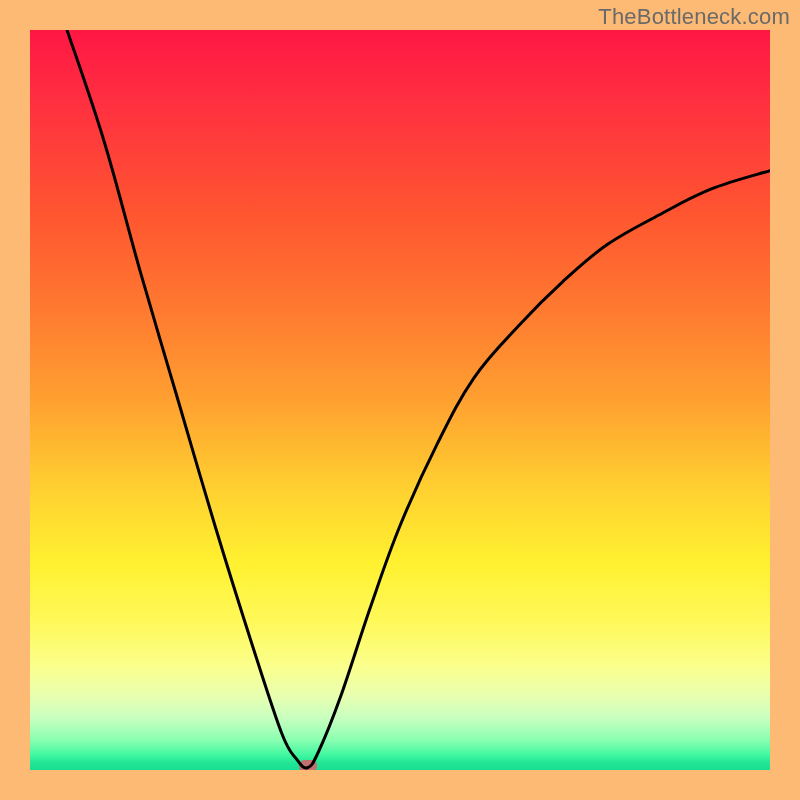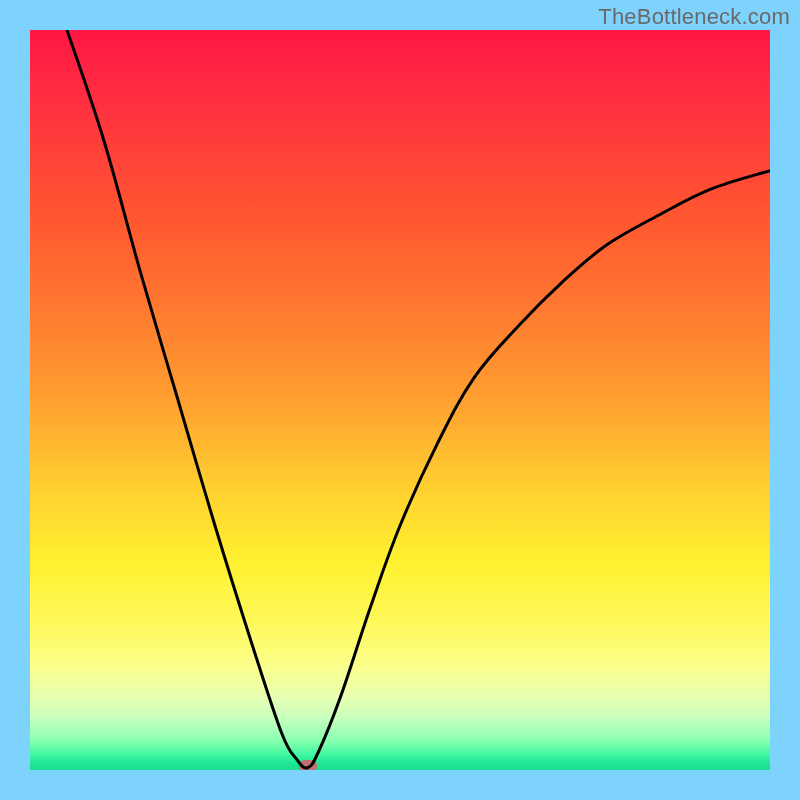--- a/index.html
+++ b/index.html
@@ -7,21 +7,21 @@
     padding: 0;
     width: 800px;
     height: 800px;
     background: #000;
     overflow: hidden;
   }
   .outer {
     position: relative;
     width: 800px;
     height: 800px;
-    background: #7dd3fc;
+    background: #fdba74;
   }
   .watermark {
     position: absolute;
     top: 4px;
     right: 10px;
     font-family: Arial, Helvetica, sans-serif;
     font-size: 22px;
     font-weight: 500;
     color: #6a6a6a;
     letter-spacing: 0.2px;

